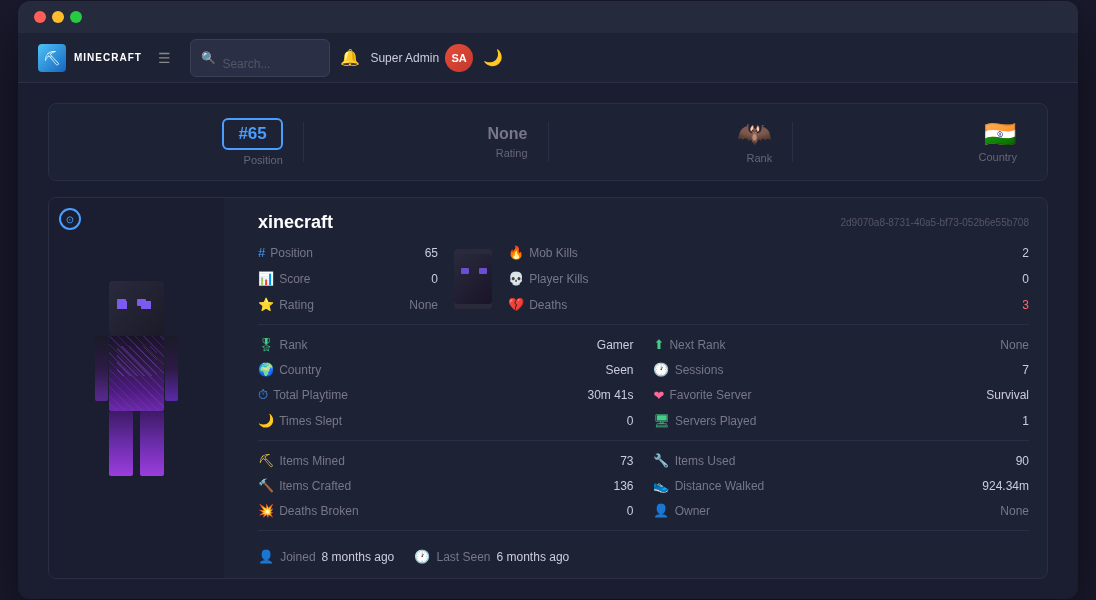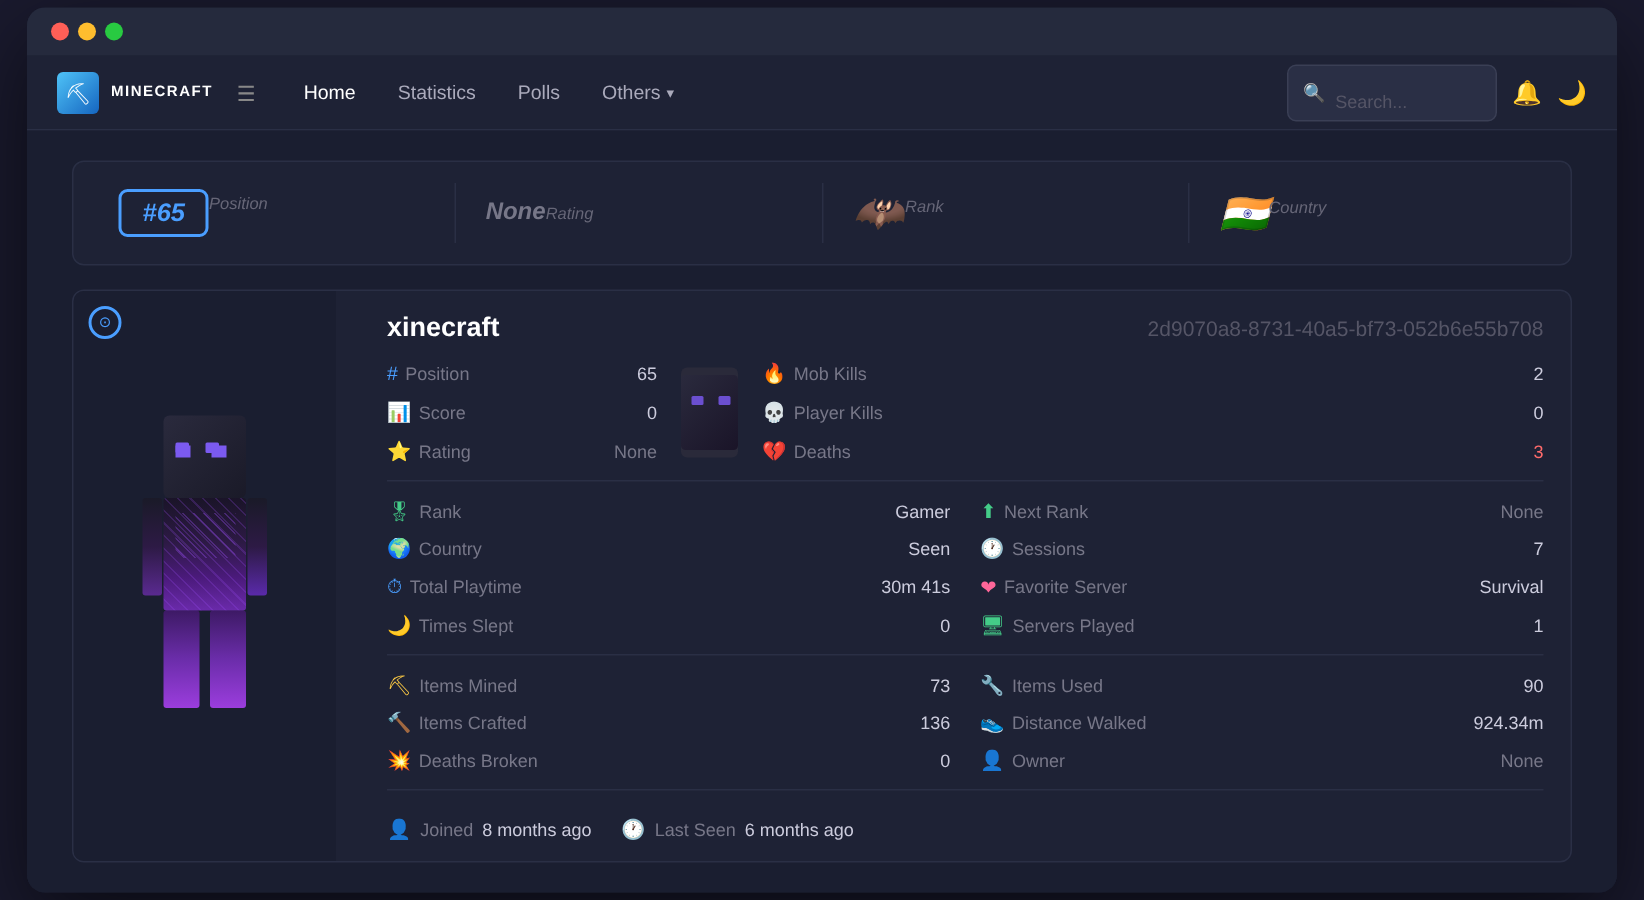--- a/index.html
+++ b/index.html
@@ -108,23 +108,22 @@
       display: flex;
       align-items: center;
       background: #1e2235;
       border-radius: 8px;
       padding: 14px 30px;
       margin-bottom: 16px;
       border: 1px solid #2a2f45;
       gap: 0;
     }
     .stat-card {
-      display: flex; flex-direction: row; align-items: flex-start;
+      display: flex; flex-direction: column; align-items: flex-end;
       flex: 1;
-      font-style: italic;
     }
     .stat-divider {
       width: 1px; height: 40px; background: #2a2f45; margin: 0 20px;
     }
     .stat-value {
       font-size: 20px; font-weight: 700; color: white;
     }
     .stat-value.position {
       background: transparent;
       border: 2px solid #4a9eff;
@@ -263,21 +262,21 @@
       font-style: italic;
     }
     .player-name-row {
       display: flex; justify-content: space-between; align-items: center;
       margin-bottom: 10px;
     }
     .player-name {
       font-size: 18px; font-weight: 700; color: white;
     }
     .player-uuid {
-      font-size: 14px; color: #556;
+      font-size: 10px; color: #556;
     }
     .info-row {
       display: flex; align-items: center; justify-content: space-between;
       padding: 2px 0;
     }
     .info-label {
       display: flex; align-items: center; gap: 5px;
       font-size: 12px; color: #778;
     }
     .info-value {
@@ -349,41 +348,30 @@
       <div class="traffic-light tl-green"></div>
     </div>
   </div>
 
   <div class="navbar">
     <div class="nav-logo">
       <div class="nav-logo-icon">⛏</div>
       <span class="nav-logo-text">MINECRAFT</span>
     </div>
     <span class="nav-hamburger">☰</span>
-    <div class="nav-links">
-      <div class="nav-link active">
-        <span>Home</span>
-      </div>
-      <div class="nav-link">
-        <span>Statistics</span>
-      </div>
-      <div class="nav-link">
-        <span>Polls</span>
-      </div>
-      <div class="nav-link">
-        <span>Others</span>
-        <span style="font-size:10px;">▾</span>
-      </div>
-    </div>
     <div class="nav-right">
       <div class="search-box">
         <span style="color:#667;">🔍</span>
         <span style="color:#556; font-size:12px;margin-top:12px;">Search...</span>
       </div>
       <span class="nav-icon">🔔</span>
+      <div class="nav-user">
+        <span class="nav-user-name">Super Admin</span>
+        <div class="nav-avatar">SA</div>
+      </div>
       <span class="nav-moon">🌙</span>
     </div>
   </div>
 
   <div class="main-content">
 
     <div class="stats-header">
       <div class="stat-card">
         <div class="stat-value position">#65</div>
         <div class="stat-label">Position</div>

